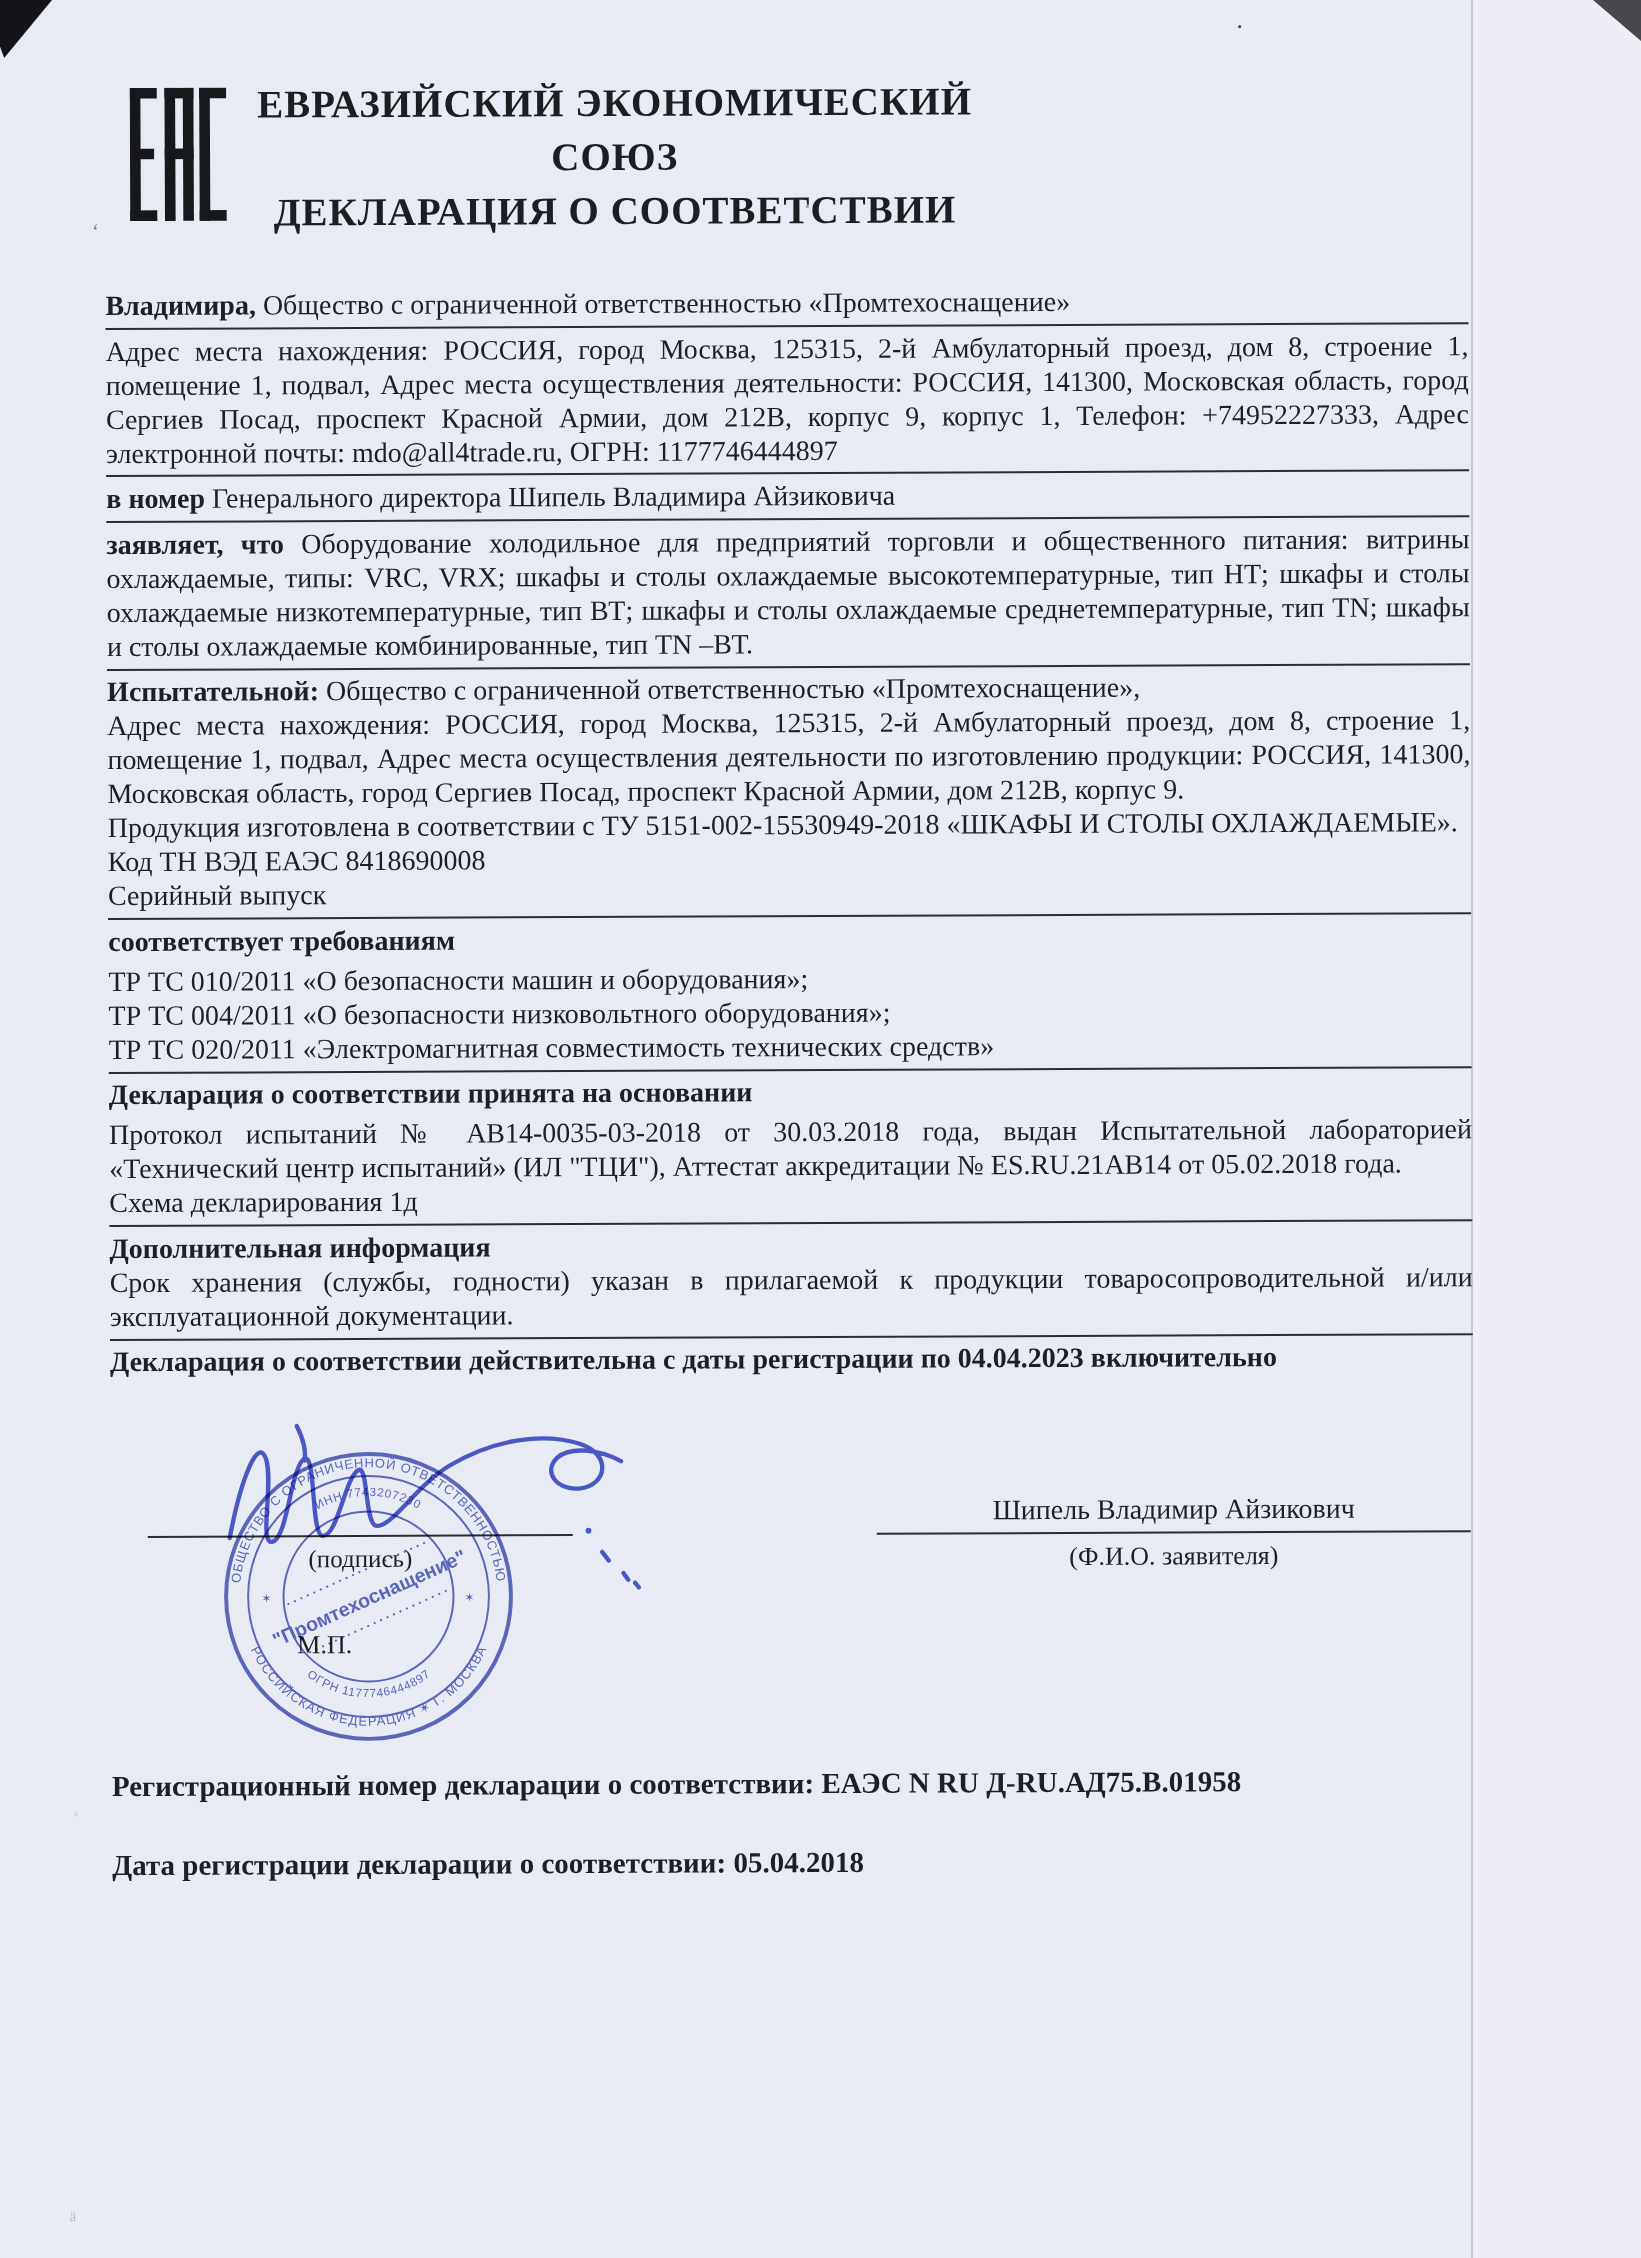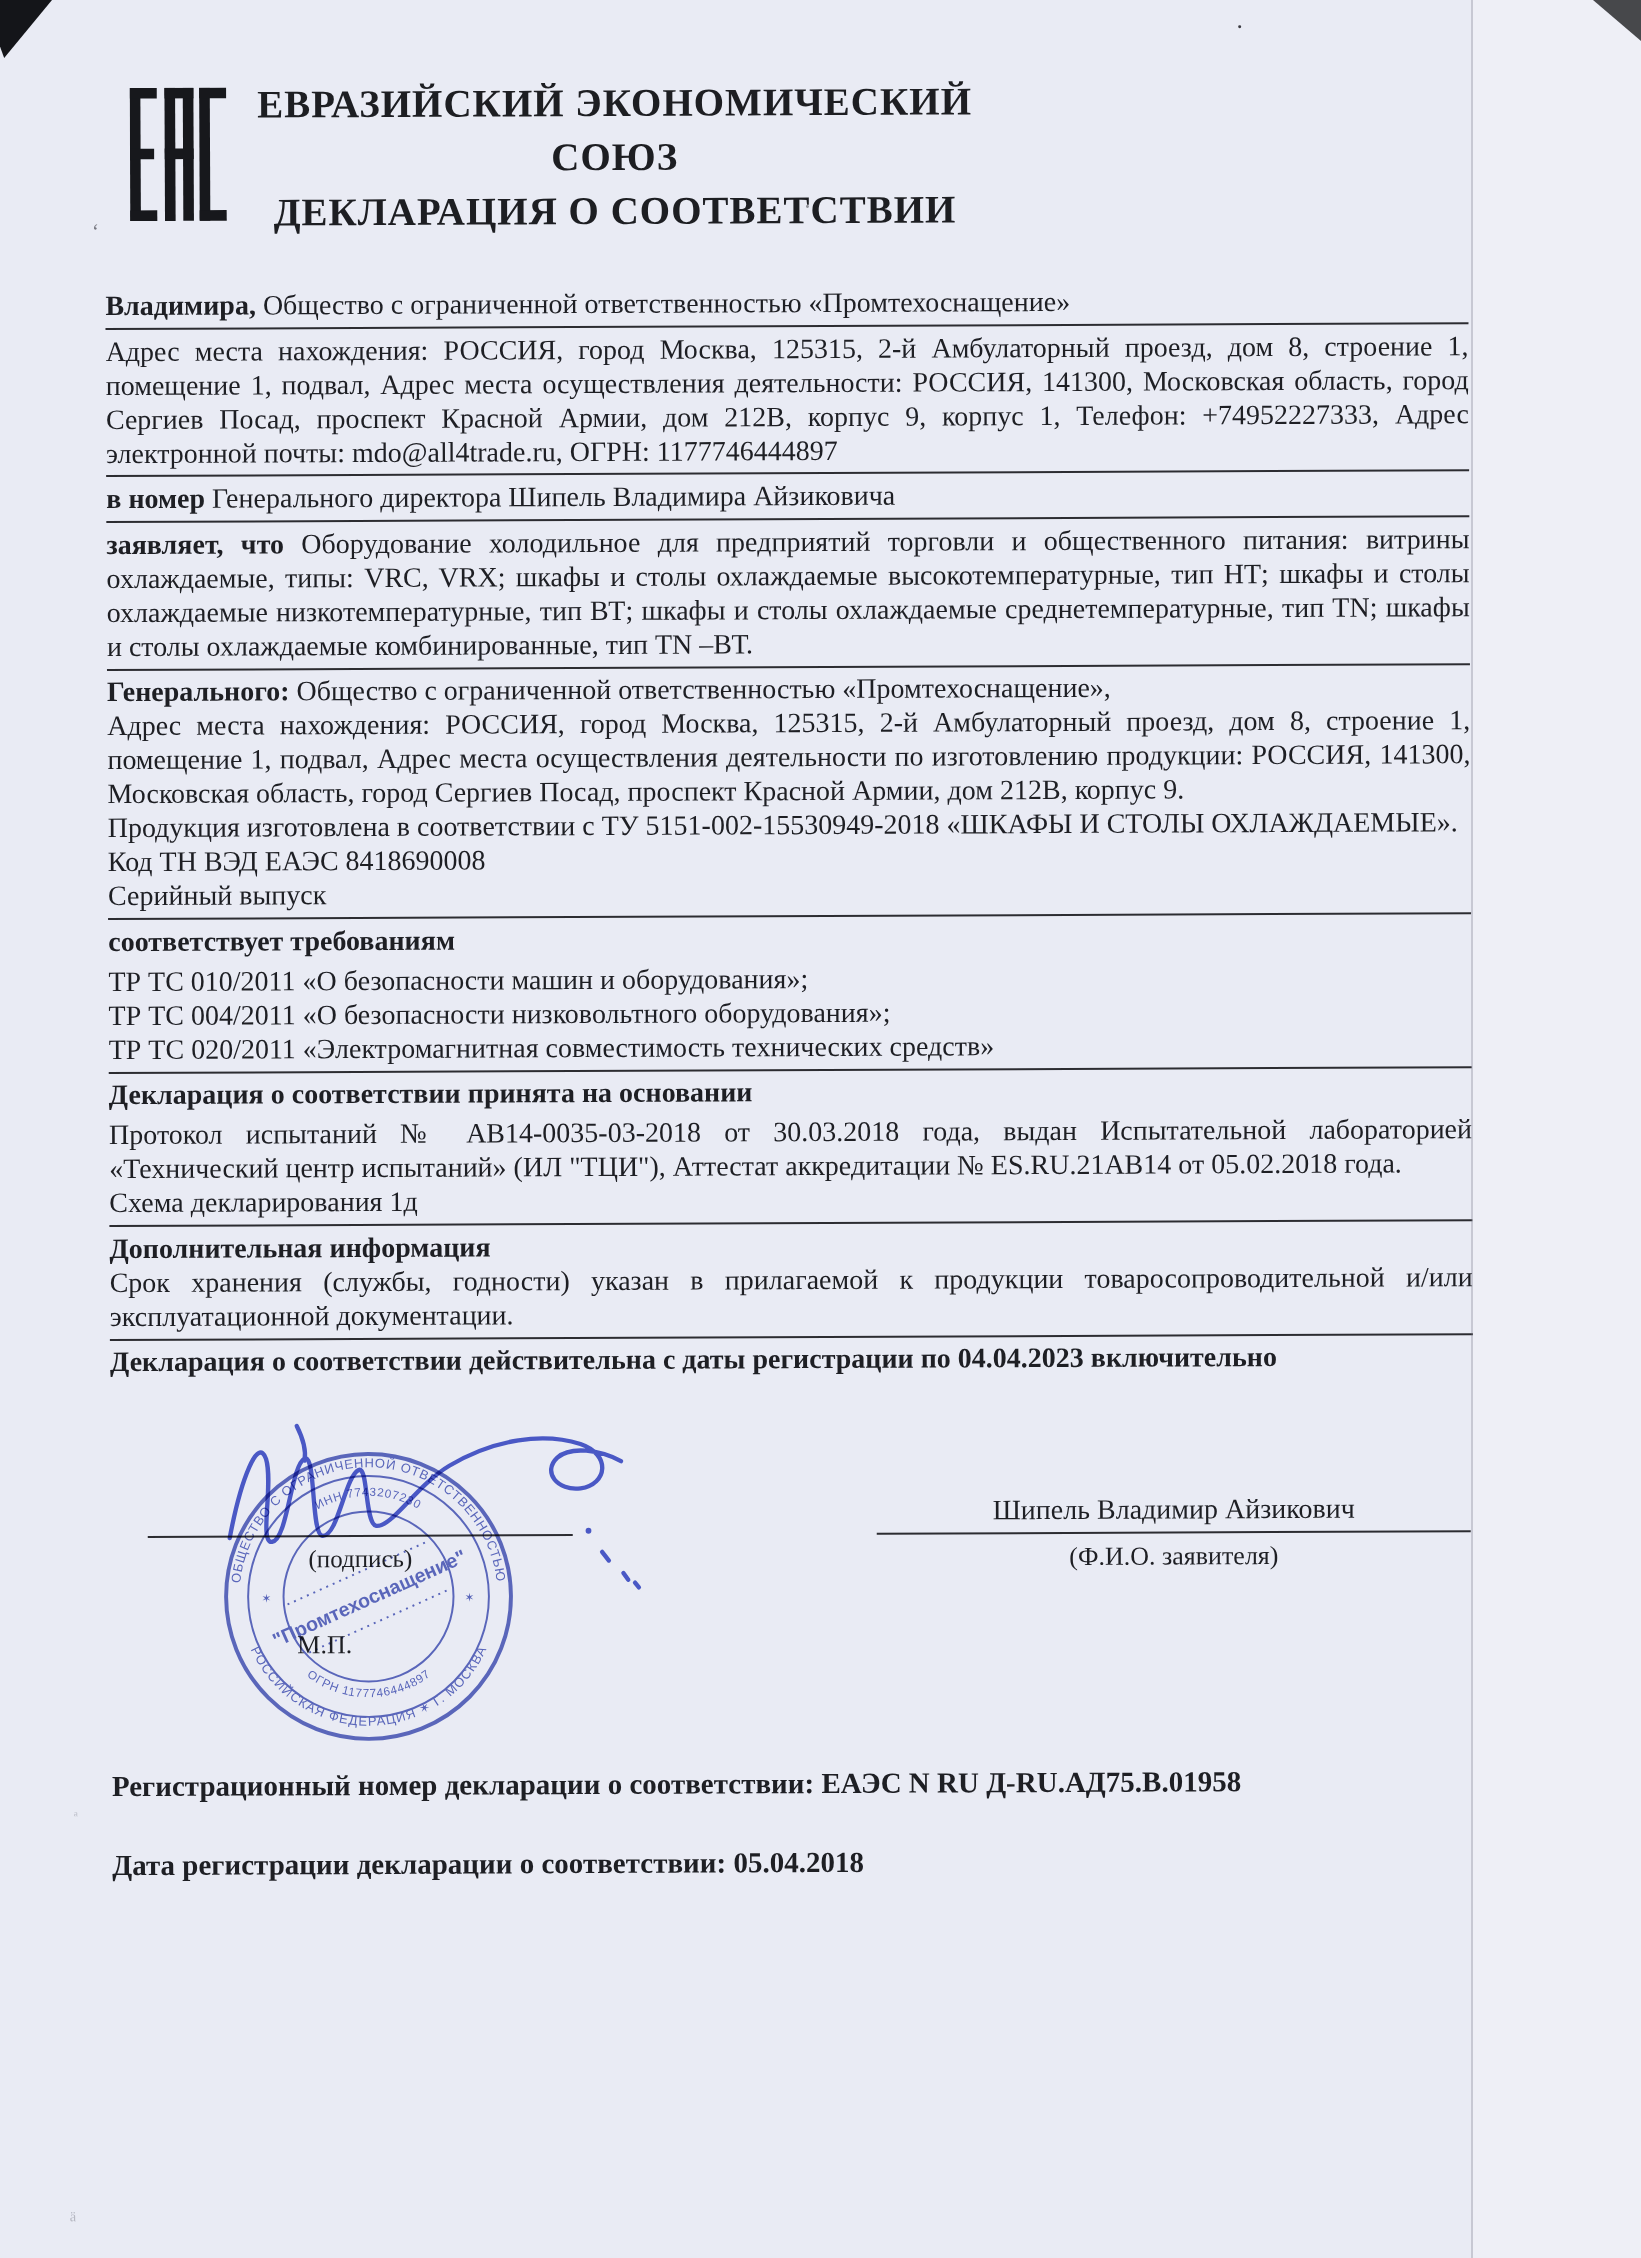--- a/index.html
+++ b/index.html
@@ -69,21 +69,21 @@
 
     <p class="just">Адрес места нахождения: РОССИЯ, город Москва, 125315, 2-й Амбулаторный проезд, дом 8, строение 1, помещение 1, подвал, Адрес места осуществления деятельности: РОССИЯ, 141300, Московская область, город Сергиев Посад, проспект Красной Армии, дом 212В, корпус 9, корпус 1, Телефон: +74952227333, Адрес электронной почты: mdo@all4trade.ru, ОГРН: 1177746444897</p>
     <div class="rule"></div>
 
     <p><span class="bold">в номер</span> <span>Генерального директора Шипель Владимира Айзиковича</span></p>
     <div class="rule"></div>
 
     <p class="just"><span class="bold">заявляет, что</span> <span>Оборудование холодильное для предприятий торговли и общественного питания: витрины охлаждаемые, типы: VRC, VRX; шкафы и столы охлаждаемые высокотемпературные, тип НТ; шкафы и столы охлаждаемые низкотемпературные, тип ВТ; шкафы и столы охлаждаемые среднетемпературные, тип TN; шкафы и столы охлаждаемые комбинированные, тип TN –ВТ.</span></p>
     <div class="rule"></div>
 
-    <p><span class="bold">Генерального:</span> <span>Общество с ограниченной ответственностью «Промтехоснащение»,</span></p>
+    <p><span class="bold">Испытательной:</span> <span>Общество с ограниченной ответственностью «Промтехоснащение»,</span></p>
     <p class="just">Адрес места нахождения: РОССИЯ, город Москва, 125315, 2-й Амбулаторный проезд, дом 8, строение 1, помещение 1, подвал, Адрес места осуществления деятельности по изготовлению продукции: РОССИЯ, 141300, Московская область, город Сергиев Посад, проспект Красной Армии, дом 212В, корпус 9.</p>
     <p class="just">Продукция изготовлена в соответствии с ТУ 5151-002-15530949-2018 «ШКАФЫ И СТОЛЫ ОХЛАЖДАЕМЫЕ».</p>
     <p>Код ТН ВЭД ЕАЭС 8418690008</p>
     <p>Серийный выпуск</p>
     <div class="rule"></div>
 
     <p class="bold h-gap">соответствует требованиям</p>
     <p>ТР ТС 010/2011 «О безопасности машин и оборудования»;</p>
     <p>ТР ТС 004/2011 «О безопасности низковольтного оборудования»;</p>
     <p>ТР ТС 020/2011 «Электромагнитная совместимость технических средств»</p>

